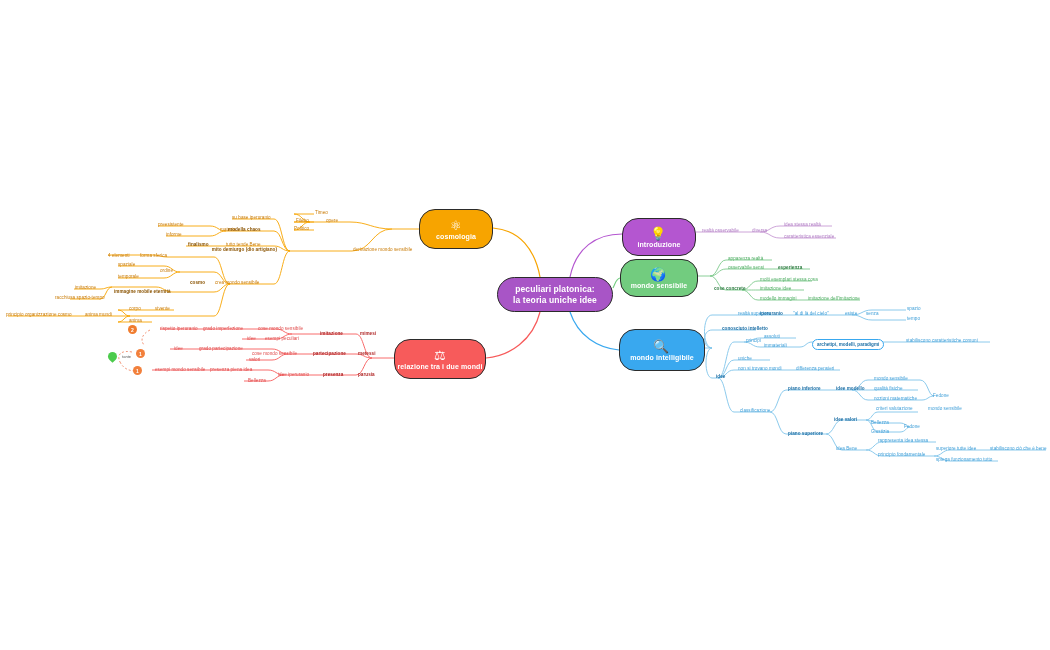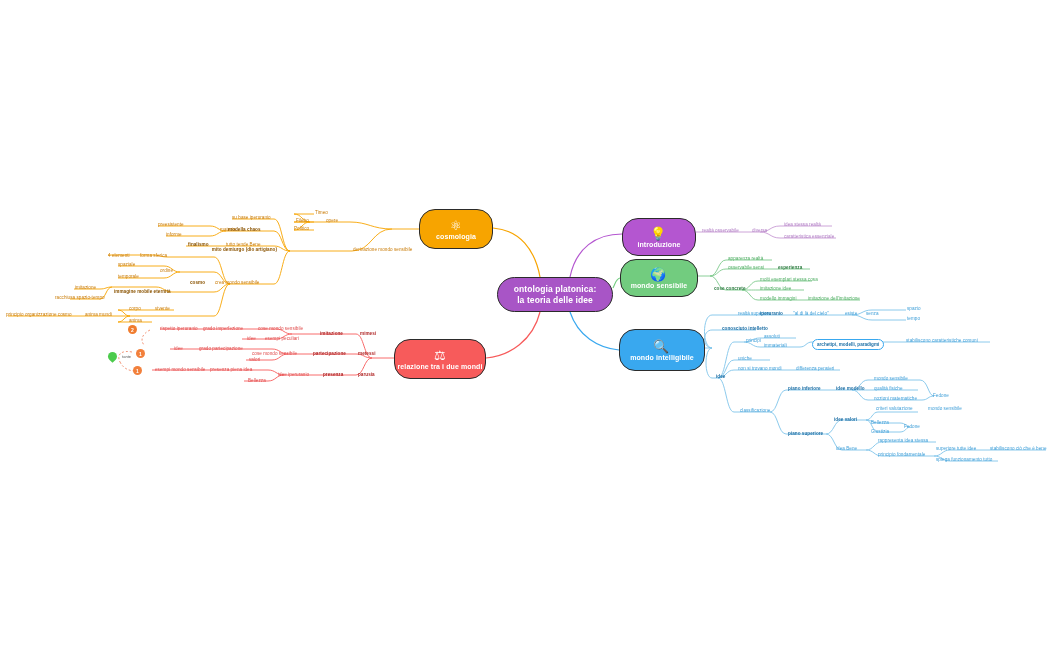--- a/index.html
+++ b/index.html
@@ -260,22 +260,22 @@
       <path d="M934,456 C942,456 942,450 950,450" stroke="#7fc4ea"></path>
       <path d="M934,456 C942,456 942,461 950,461" stroke="#7fc4ea"></path>
       <path d="M950,450 L990,450" stroke="#7fc4ea"></path>
       <path d="M950,461 L998,461" stroke="#7fc4ea"></path>
       <path d="M990,450 L1046,450" stroke="#7fc4ea"></path>
     </g>
   </svg>
 
   <div class="central">
     <div>
-      <div>ontologia platonica:</div>
-      <div>la teoria delle idee</div>
+      <div>peculiari platonica:</div>
+      <div>la teoria uniche idee</div>
     </div>
   </div>
 
   <div class="topic" id="topic-cosmologia">
     <span class="ticon">⚛</span>
     <span class="tlabel">cosmologia</span>
   </div>
 
   <div class="topic" id="topic-relazione">
     <span class="ticon">⚖</span>

